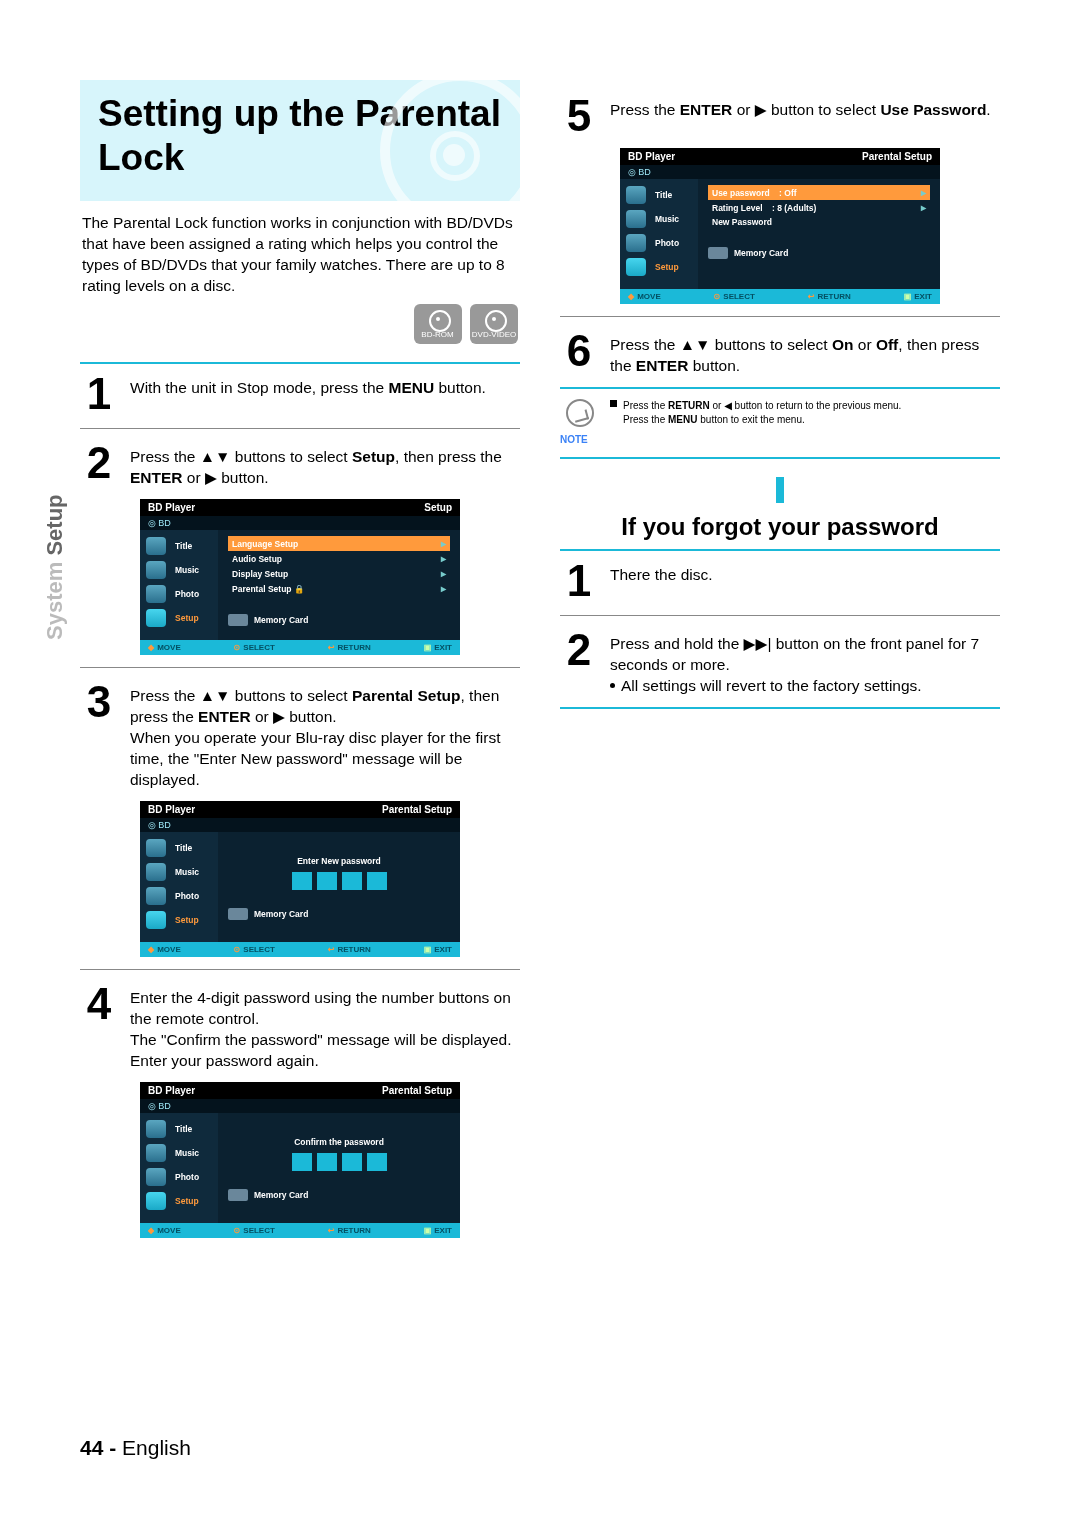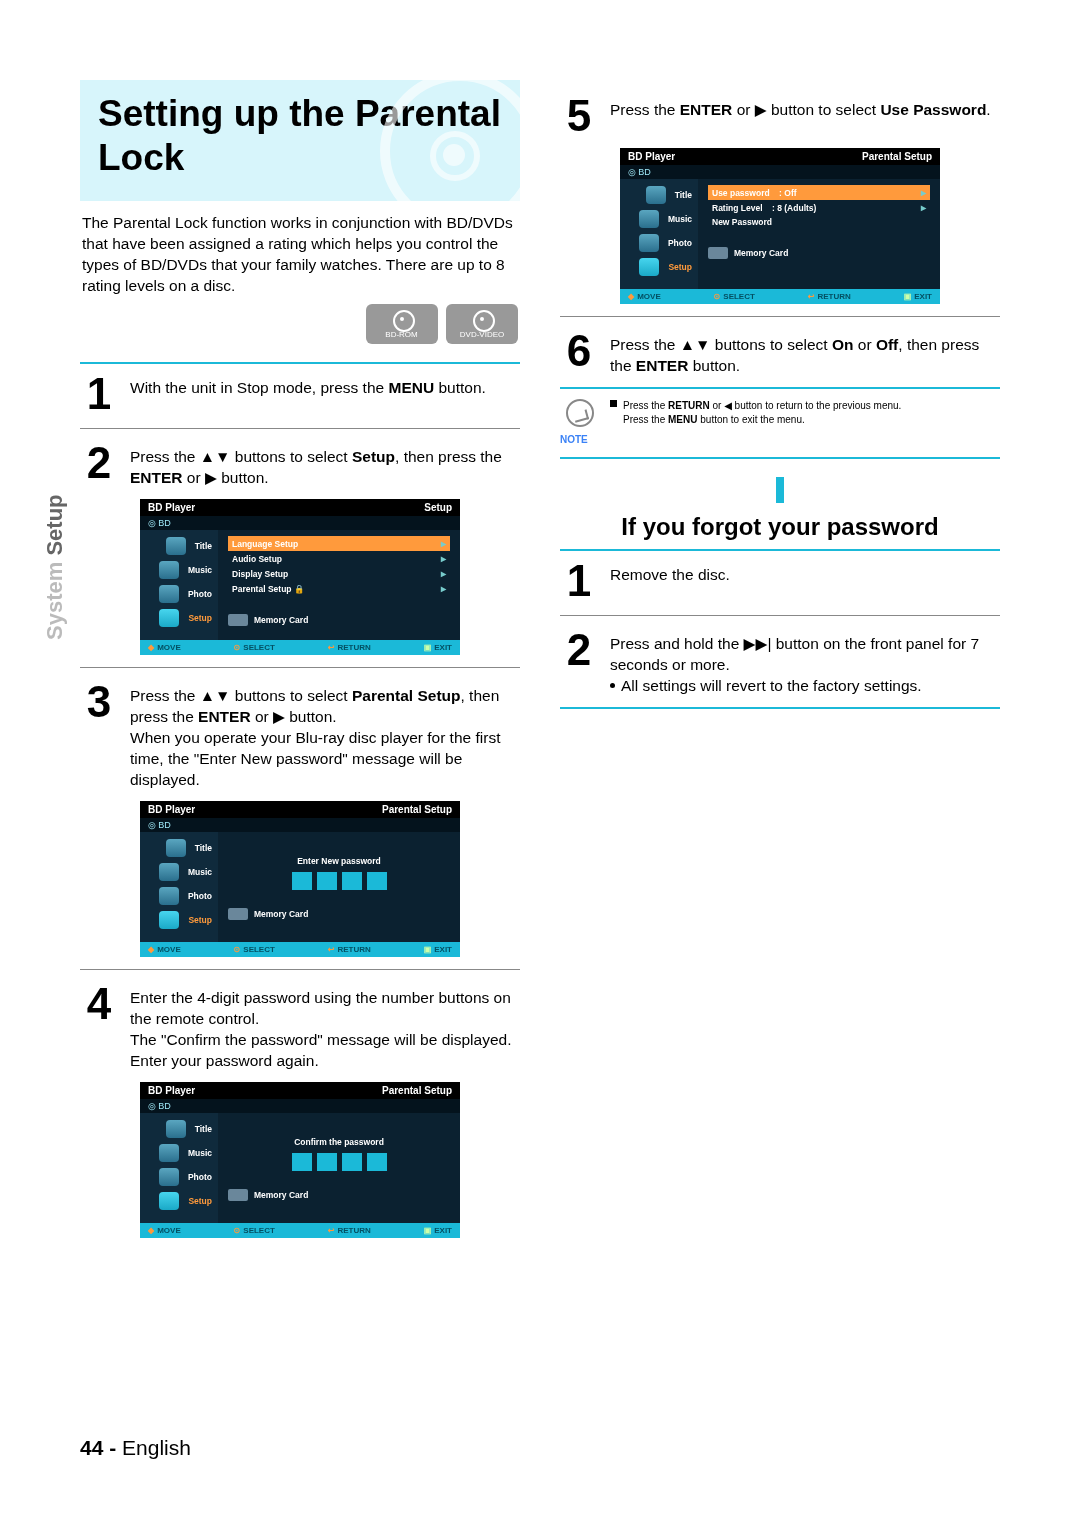--- a/index.html
+++ b/index.html
@@ -55,21 +55,21 @@
     border: 6px solid #fff; border-radius: 50%;
     opacity: .6;
   }
   .title-block .dot {
     position: absolute; right: 55px; bottom: 35px;
     width: 22px; height: 22px; background: #fff; border-radius: 50%; opacity: .6;
   }
   .intro { font-size: 15.5px; line-height: 1.35; margin: 0 2px 8px; }
   .fmt-icons { text-align: right; margin: 2px 2px 18px; }
   .fmt-icon {
-    display: inline-block; width: 72px; height: 40px;
+    display: inline-block; width: 48px; height: 40px;
     background: #999; color: #fff; border-radius: 6px;
     font-size: 8px; text-align: center; padding-top: 26px;
     position: relative; margin-left: 4px;
   }
   .fmt-icon::before {
     content: ""; position: absolute; left: 50%; top: 6px;
     width: 18px; height: 18px; margin-left: -9px;
     border: 2px solid #fff; border-radius: 50%;
   }
   .fmt-icon::after {
@@ -128,21 +128,21 @@
     background: #000000; padding: 3px 8px; font-weight: bold;
     font-size: 10px;
   }
   .osd-bd {
     background: #04131d; padding: 2px 8px; font-size: 9px; color: #9fe8f7;
   }
   .osd-body { display: flex; min-height: 110px; }
   .osd-side {
     width: 78px; background: #0f2a3c; padding: 4px 0;
   }
-  .osd-side .row { display: flex; align-items: center; gap: 9px; padding: 3px 6px; justify-content: flex-end; }
+  .osd-side .row { display: flex; align-items: center; gap: 9px; padding: 3px 6px; }
   .osd-side .ico {
     width: 20px; height: 18px; border-radius: 4px;
     background: linear-gradient(#5aa6c0,#2a6f8d);
     flex: none;
   }
   .osd-side .ico.sel { background: linear-gradient(#47d5ee,#1aa9c7); }
   .osd-side .lbl { font-weight: bold; font-size: 8.5px; }
   .osd-side .lbl.setup { color: #ff9a3c; }
   .osd-main {
     flex: 1; background: #0b2130; padding: 6px 10px; position: relative;
@@ -472,21 +472,21 @@
       <hr class="hr-cyan">
 
       <div class="sub-h2">
         <span class="bar"></span>
           <span>If you forgot your password</span>
       </div>
       <hr class="hr-cyan">
 
       <div class="step">
         <div class="num">1</div>
-        <div class="body">Remove the disc.</div>
+        <div class="body">There the disc.</div>
       </div>
 
       <hr class="hr-thin">
 
       <div class="step">
         <div class="num">2</div>
         <div class="body">
           <span>Press and hold the ▶▶| button on the front panel for 7 seconds or more.</span><br>
           <span class="bullet-dot"></span><span>All settings will revert to the factory settings.</span>
         </div>

